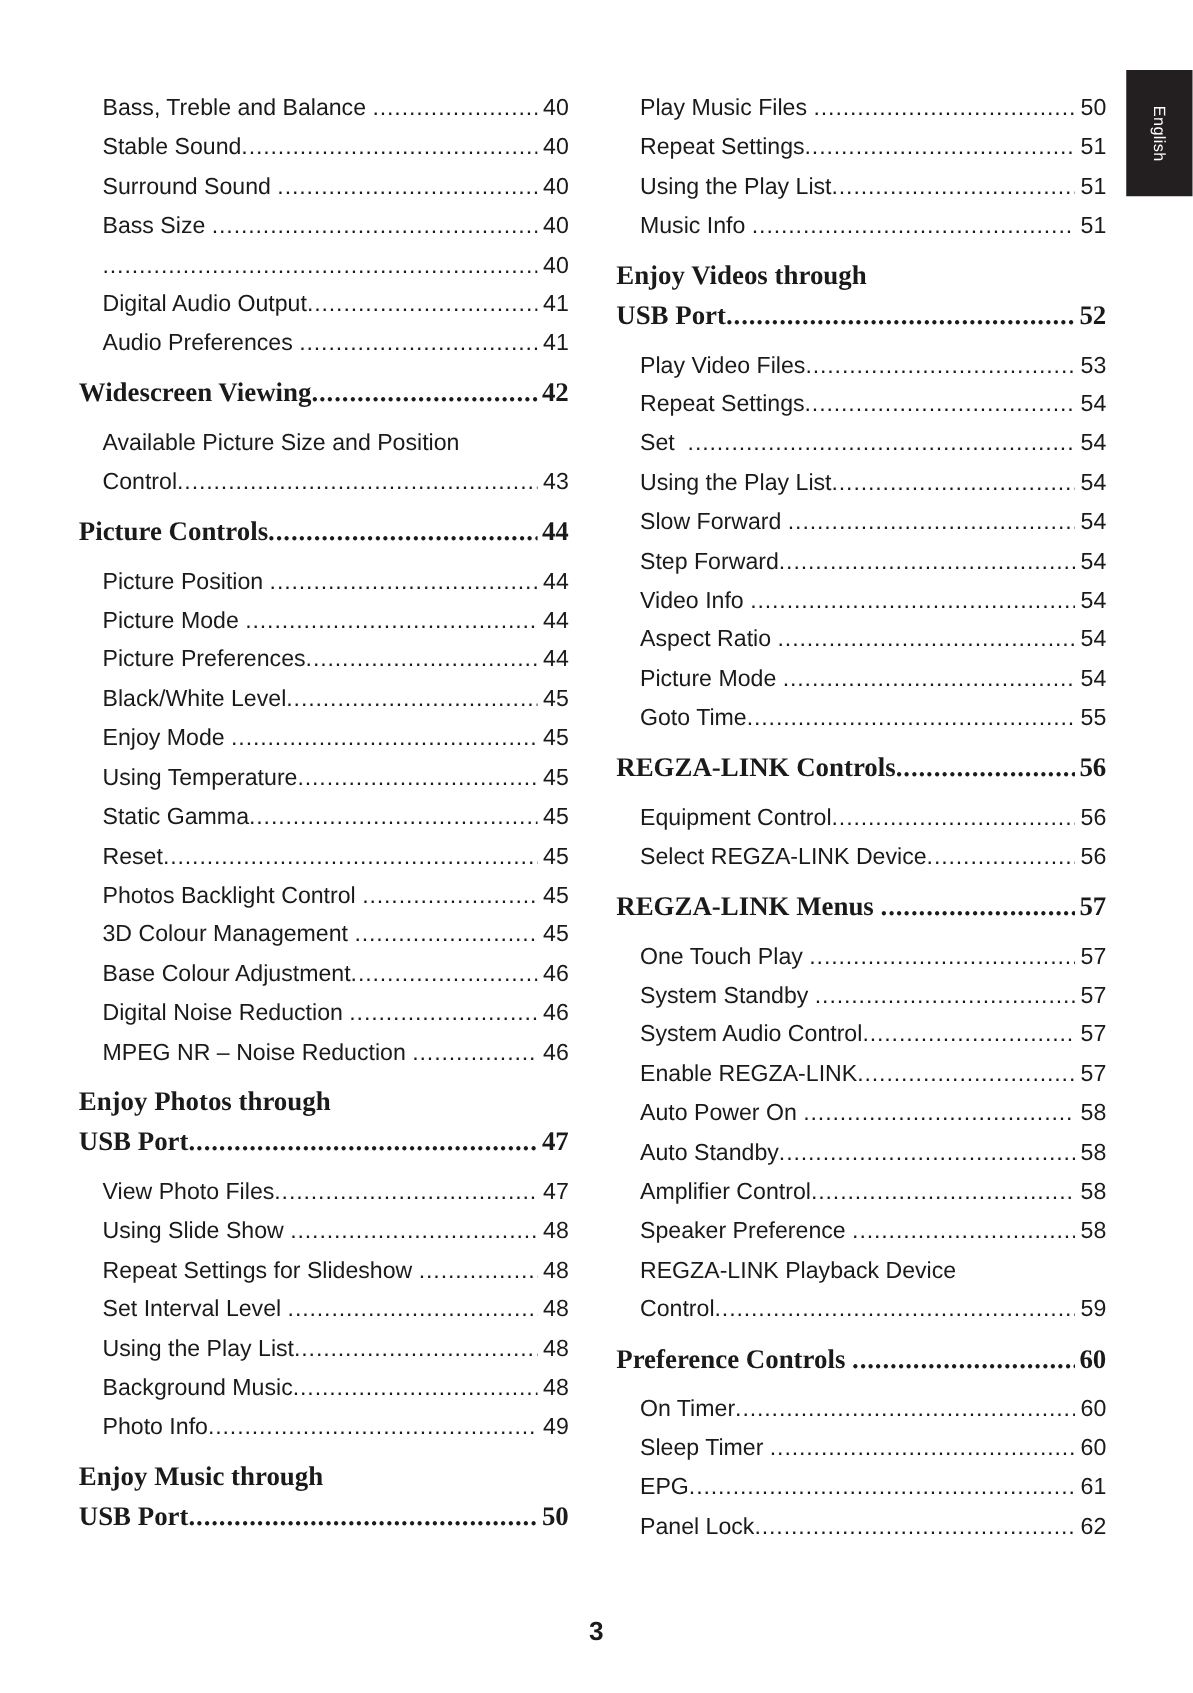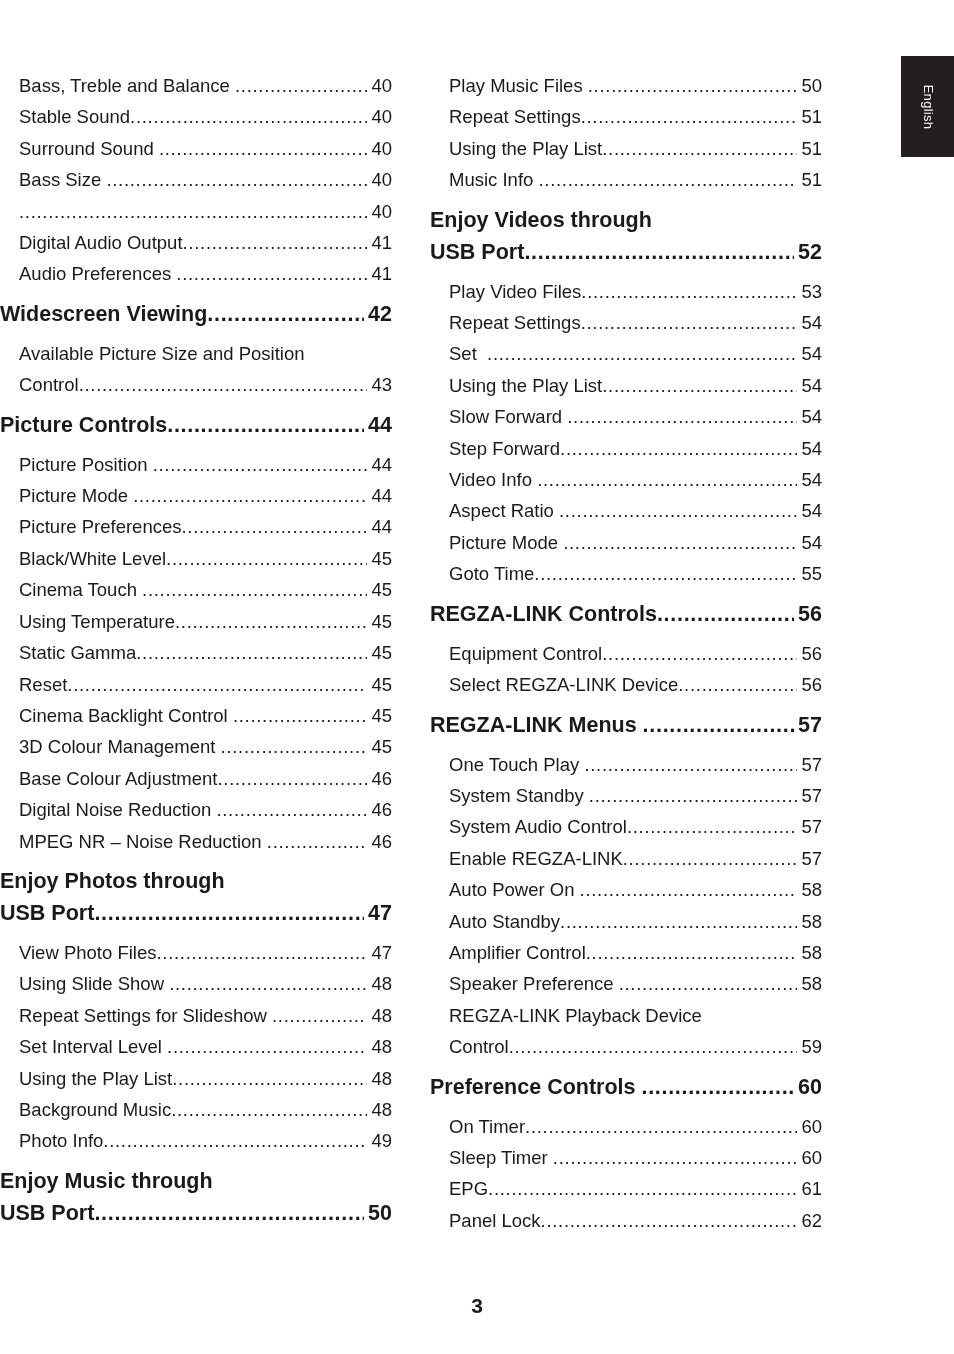--- a/index.html
+++ b/index.html
@@ -41,21 +41,21 @@
   .columns {
     position: absolute;
     top: 70px;
     left: 0;
     width: 954px;
     display: flex;
   }
   .col {
     width: 392px;
   }
-  .col-left  { }
+  .col-left  { margin-left: 63px; }
   .col-right { margin-left: 38px; }
 
   
   .toc-entry {
     display: block;
     width: 100%;
     box-sizing: border-box;
   }
   .toc-entry.item {
     font-size: 18.5px;
@@ -63,21 +63,21 @@
     line-height: 31.4px;
     padding-left: 19px;
   }
   .toc-entry.heading {
     font-size: 21.5px;
     font-weight: bold;
     line-height: 32px;
     padding-left: 0;
   }
   .toc-entry.heading.gap-top   { margin-top: 8px; }
-  .toc-entry.heading.gap-bot   { margin-bottom: 8px; }
+  .toc-entry.heading.gap-bot   { margin-bottom: 8px; font-family: Liberation Serif, serif; }
 
   .line {
     display: flex;
     align-items: baseline;
     width: 100%;
   }
   .line .label {
     white-space: pre;
     flex: 0 0 auto;
   }
@@ -213,21 +213,21 @@
       </div>
       <div class="toc-entry item">
         <div class="line">
           <span class="label">Black/White Level</span>
           <span class="leader"></span>
           <span class="page">45</span>
         </div>
       </div>
       <div class="toc-entry item">
         <div class="line">
-          <span class="label">Cinema Touch </span>
+          <span class="label">Enjoy Mode </span>
           <span class="leader"></span>
           <span class="page">45</span>
         </div>
       </div>
       <div class="toc-entry item">
         <div class="line">
           <span class="label">Using Temperature</span>
           <span class="leader"></span>
           <span class="page">45</span>
         </div>
@@ -241,21 +241,21 @@
       </div>
       <div class="toc-entry item">
         <div class="line">
           <span class="label">Reset</span>
           <span class="leader"></span>
           <span class="page">45</span>
         </div>
       </div>
       <div class="toc-entry item">
         <div class="line">
-          <span class="label">Cinema Backlight Control </span>
+          <span class="label">Photos Backlight Control </span>
           <span class="leader"></span>
           <span class="page">45</span>
         </div>
       </div>
       <div class="toc-entry item">
         <div class="line">
           <span class="label">3D Colour Management </span>
           <span class="leader"></span>
           <span class="page">45</span>
         </div>

